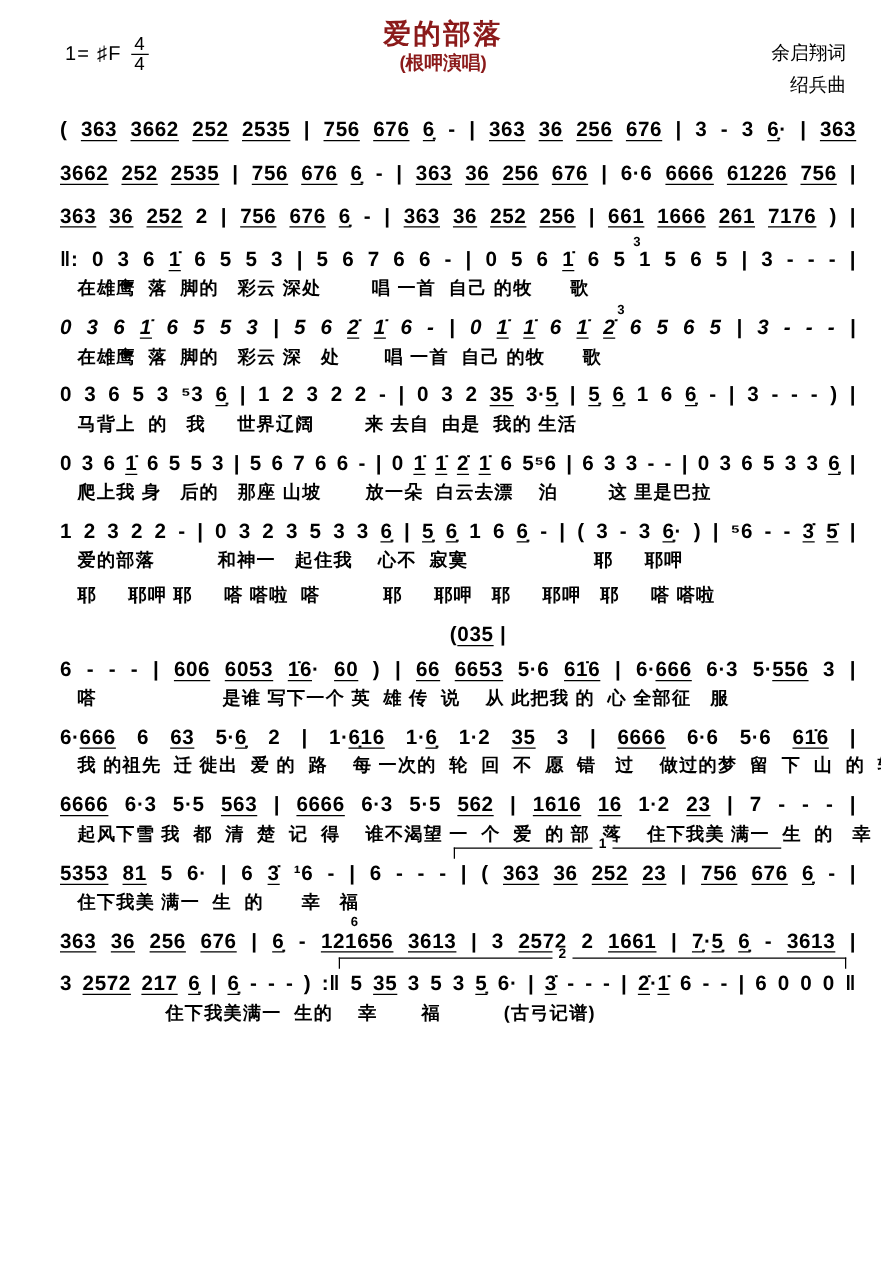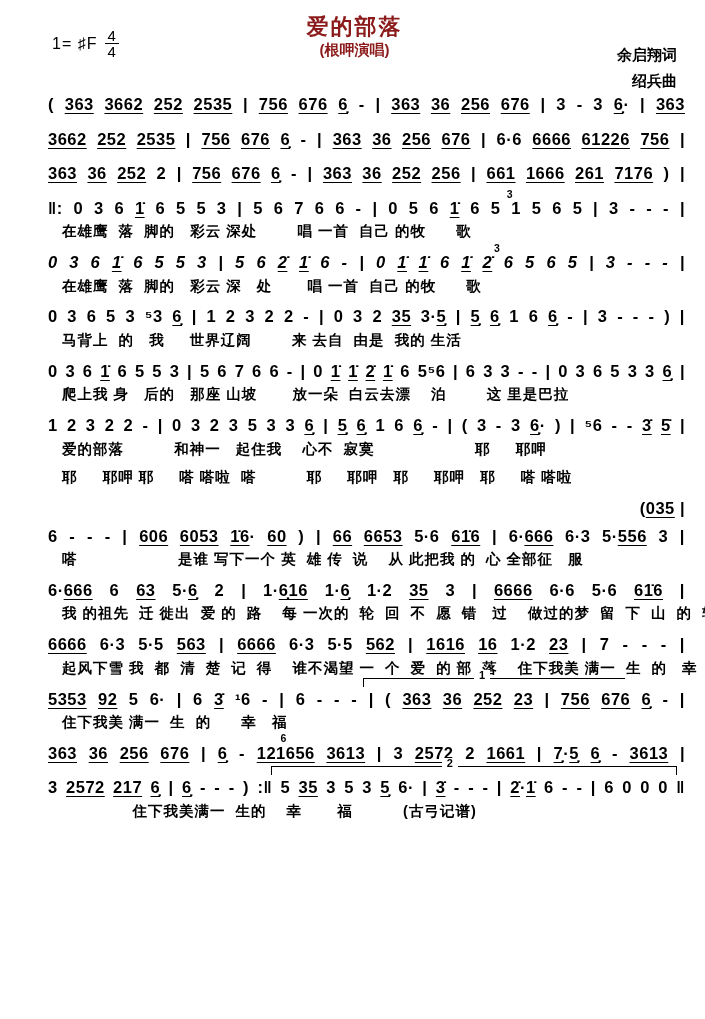--- a/index.html
+++ b/index.html
@@ -23,42 +23,42 @@
   .time-sig{display:inline-flex;flex-direction:column;align-items:center;line-height:1;font-size:15px;}
   .time-sig .tnum{padding:0 2px;}
   .time-sig .tnum:first-child{border-bottom:1px solid #000;}
   .title-block{text-align:center;}
   .song-title{
     margin:0;font-size:22px;font-weight:bold;letter-spacing:2px;
     color:#8b1a1a;line-height:1.15;
   }
   .song-subtitle{margin:2px 0 0 0;font-size:15px;color:#8b1a1a;font-weight:bold;}
   .credits{
-    position:absolute;right:8px;top:28px;text-align:right;
-    font-size:15px;line-height:1.7;font-weight:bold;
+    position:absolute;right:8px;top:16px;text-align:right;
+    font-size:15px;line-height:1.7;font-weight:normal;
   }
   
   .score{position:relative;}
   .system{position:relative;margin-bottom:7px;margin-left:24px;}
   .notes{
     font-size:16.5px;font-weight:bold;letter-spacing:0.5px;
     text-align:justify;text-align-last:justify;
     line-height:1.55;
     white-space:normal;
   }
   .notes u{text-decoration:underline;text-underline-offset:3px;}
   .sys-intro{margin-bottom:9px;}
   .notes.italic{font-style:italic;}
   .lyrics{
     font-size:14.5px;font-weight:bold;
     white-space:pre;line-height:1.5;
     padding-left:14px;letter-spacing:1px;
   }
   .pickup{margin-bottom:2px;}
-  .pickup .notes{text-align:right;text-align-last:auto;}
+  .pickup .notes{text-align:center;text-align-last:auto;}
   .pickup-right .notes{text-align:right;text-align-last:auto;padding-right:148px;}
   .pickup-left .notes{padding-left:32px;}
   
   .volta{
     position:absolute;top:-9px;height:8px;
     border-top:1.5px solid #000;border-left:1.5px solid #000;
   }
   .volta-1{left:49.5%;width:41%;}
   .volta-2{left:35%;width:63.5%;border-right:1.5px solid #000;}
   .volta-num{
@@ -158,21 +158,21 @@
 
     <div class="system">
       <div class="notes"><u>6666</u> 6·3 5·5 <u>563</u> | <u>6666</u> 6·3 5·5 <u>562</u> | <u>1616</u> <u>16</u> 1·2 <u>23</u> | 7 - - - |</div>
       <div class="lyrics">起风下雪 我  都  清  楚  记  得    谁不渴望 一  个  爱  的 部  落    住下我美 满一  生  的   幸    福</div>
     </div>
 
     <div class="system">
       <div class="volta volta-1">
         <span class="volta-num">1</span>
       </div>
-      <div class="notes"><u>5353</u> <u>92</u> 5 6· | 6 <u>3̇</u> ¹6 - | 6 - - - | ( <u>363</u> <u>36</u> <u>252</u> <u>23</u> | <u>756</u> <u>676</u> <u>6̣</u> - |</div>
+      <div class="notes"><u>5353</u> <u>81</u> 5 6· | 6 <u>3̇</u> ¹6 - | 6 - - - | ( <u>363</u> <u>36</u> <u>252</u> <u>23</u> | <u>756</u> <u>676</u> <u>6̣</u> - |</div>
       <div class="lyrics">住下我美 满一  生  的      幸   福</div>
     </div>
 
     <div class="system sys-intro">
       <span class="tuplet tuplet-c">6</span>
       <div class="notes"><u>363</u> <u>36</u> <u>256</u> <u>676</u> | <u>6̣</u> - <u>121656</u> <u>3613</u> | 3 <u>2572</u> 2 <u>1661</u> | <u>7̣</u>·<u>5̣</u> <u>6̣</u> - <u>3613</u> |</div>
     </div>
 
     <div class="system">
       <div class="volta volta-2">

